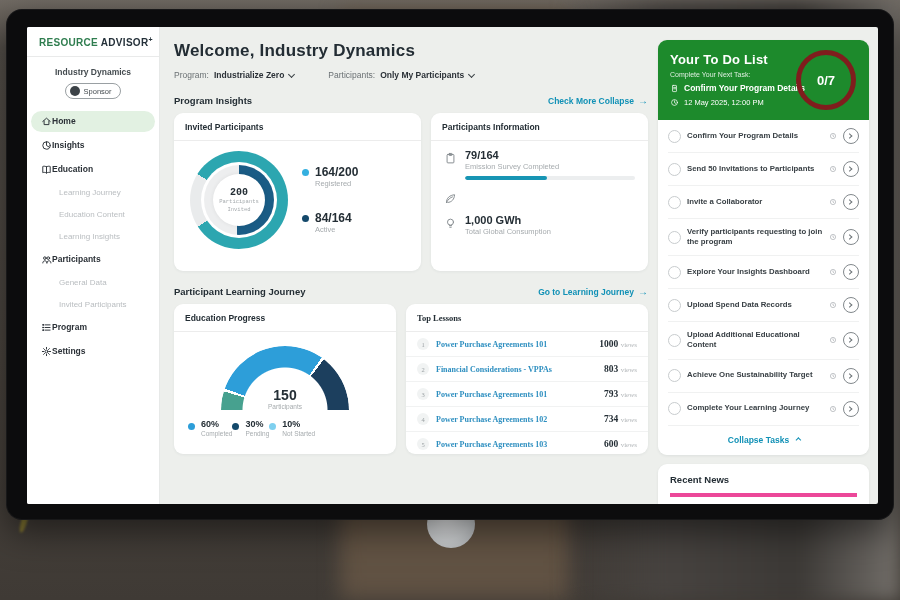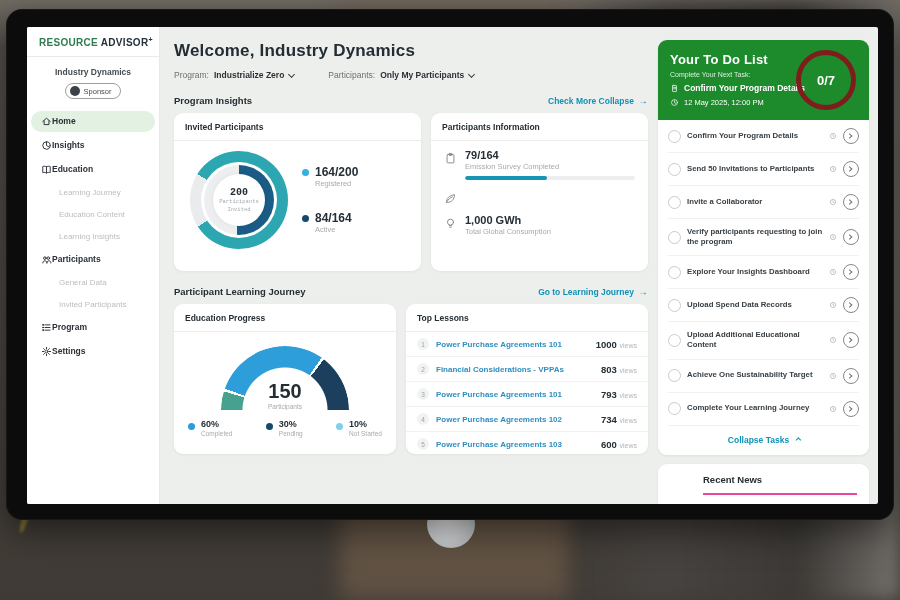--- a/index.html
+++ b/index.html
@@ -89,28 +89,28 @@
   .bar i { display:block; height:100%; border-radius:2px; background:#1795b4; }
 
   
   .edu { width:222px; flex:none; height:150px; }
   .gauge-wrap { width:128px; height:64px; overflow:hidden; margin:14px auto 0; position:relative; }
   .gauge { width:128px; height:128px; border-radius:50%;
     background:conic-gradient(from 270deg, #47a18f 0 17deg, #fff 17deg 19.5deg, #2d9ed9 19.5deg 125deg, #fff 125deg 127.5deg, #1c3f5e 127.5deg 180deg, transparent 180deg 360deg);
     -webkit-mask:radial-gradient(circle at 50% 50%, transparent 42px, #000 43px);
     mask:radial-gradient(circle at 50% 50%, transparent 42px, #000 43px); }
   .gauge-center { position:absolute; left:0; right:0; bottom:0; text-align:center; }
-  .gauge-center .v { font-size:20px; font-weight:bold; color:#242e35; }
+  .gauge-center .v { font-size:14px; font-weight:bold; color:#242e35; }
   .gauge-center .l { font-size:6.5px; color:#a6abae; }
-  .gauge-legend { display:flex; justify-content:space-between; padding:10px 14px 0; }
+  .gauge-legend { display:flex; padding:10px 14px 0; }
   .gauge-legend .leg .v { font-size:9px; }
   .gauge-legend .leg .l { font-size:6.5px; }
 
   
-  .lessons { flex:1; min-width:0; height:150px; overflow:hidden; }
+  .lessons { flex:1; min-width:0; height:150px; overflow:hidden;font-family:Liberation Serif, serif; }
   .lesson-row { display:flex; align-items:center; gap:7px; padding:6px 11px; border-bottom:1px solid #f1f2f2; }
   .rank { width:12px; height:12px; border-radius:50%; background:#f1f3f3; color:#9ba1a4; font-size:6.5px;
     display:flex; align-items:center; justify-content:center; flex:none; }
   .lesson-title { flex:1; font-size:8px; font-weight:bold; color:#2e8fc0; min-width:0; white-space:nowrap; overflow:hidden; }
   .views { font-size:9.5px; font-weight:bold; color:#242e35; white-space:nowrap; }
   .views span { font-size:7px; font-weight:normal; color:#b2b6b9; }
 
   
   .todo-card { border-radius:9px; overflow:hidden; box-shadow:0 1px 3px rgba(40,50,60,.08); }
   .todo-head { background:#1d8a2c; color:#fff; padding:12px 12px 13px; position:relative; }
@@ -130,21 +130,21 @@
   .task svg.clock { width:8px; height:8px; stroke:#9aa0a4; fill:none; stroke-width:1.2; flex:none; }
   .go { width:16px; height:16px; border-radius:50%; border:1.3px solid #82888c; color:#6d7478; flex:none;
     display:flex; align-items:center; justify-content:center; }
   .chev { display:inline-block; width:4px; height:4px; border-top:1.4px solid currentColor; border-right:1.4px solid currentColor; }
   .chev.right { transform:rotate(45deg) translate(-1px,1px); }
   .chev.down { border:none; width:5px; height:5px; border-right:1.4px solid #3a4045; border-bottom:1.4px solid #3a4045; transform:rotate(45deg); margin-top:-2px; }
   .chev.up { transform:rotate(-45deg) translate(1px,1px); border-color:#1191b6; }
   .collapse { display:flex; justify-content:center; align-items:center; gap:6px; padding:9px 0 10px;
     font-size:8.5px; font-weight:bold; color:#1191b6; }
   .news-card { margin-top:9px; border-radius:9px 9px 0 0; background:#fff; padding:10px 12px 30px; box-shadow:0 1px 3px rgba(40,50,60,.08); }
-  .news-title { font-size:9.5px; font-weight:bold; color:#242e35; padding-bottom:8px; border-bottom:2px solid #ec4899;margin-left:33px; }
+  .news-title { font-size:9.5px; font-weight:bold; color:#242e35; padding-bottom:8px; border-bottom:4px solid #ec4899; }
 </style>
 </head>
 <body>
 
 <div class="scene">
   <div class="bg-center"></div>
   <div class="bg-right"></div>
   <div class="bg-leaf"></div>
   <div class="stand-neck"></div>
 

